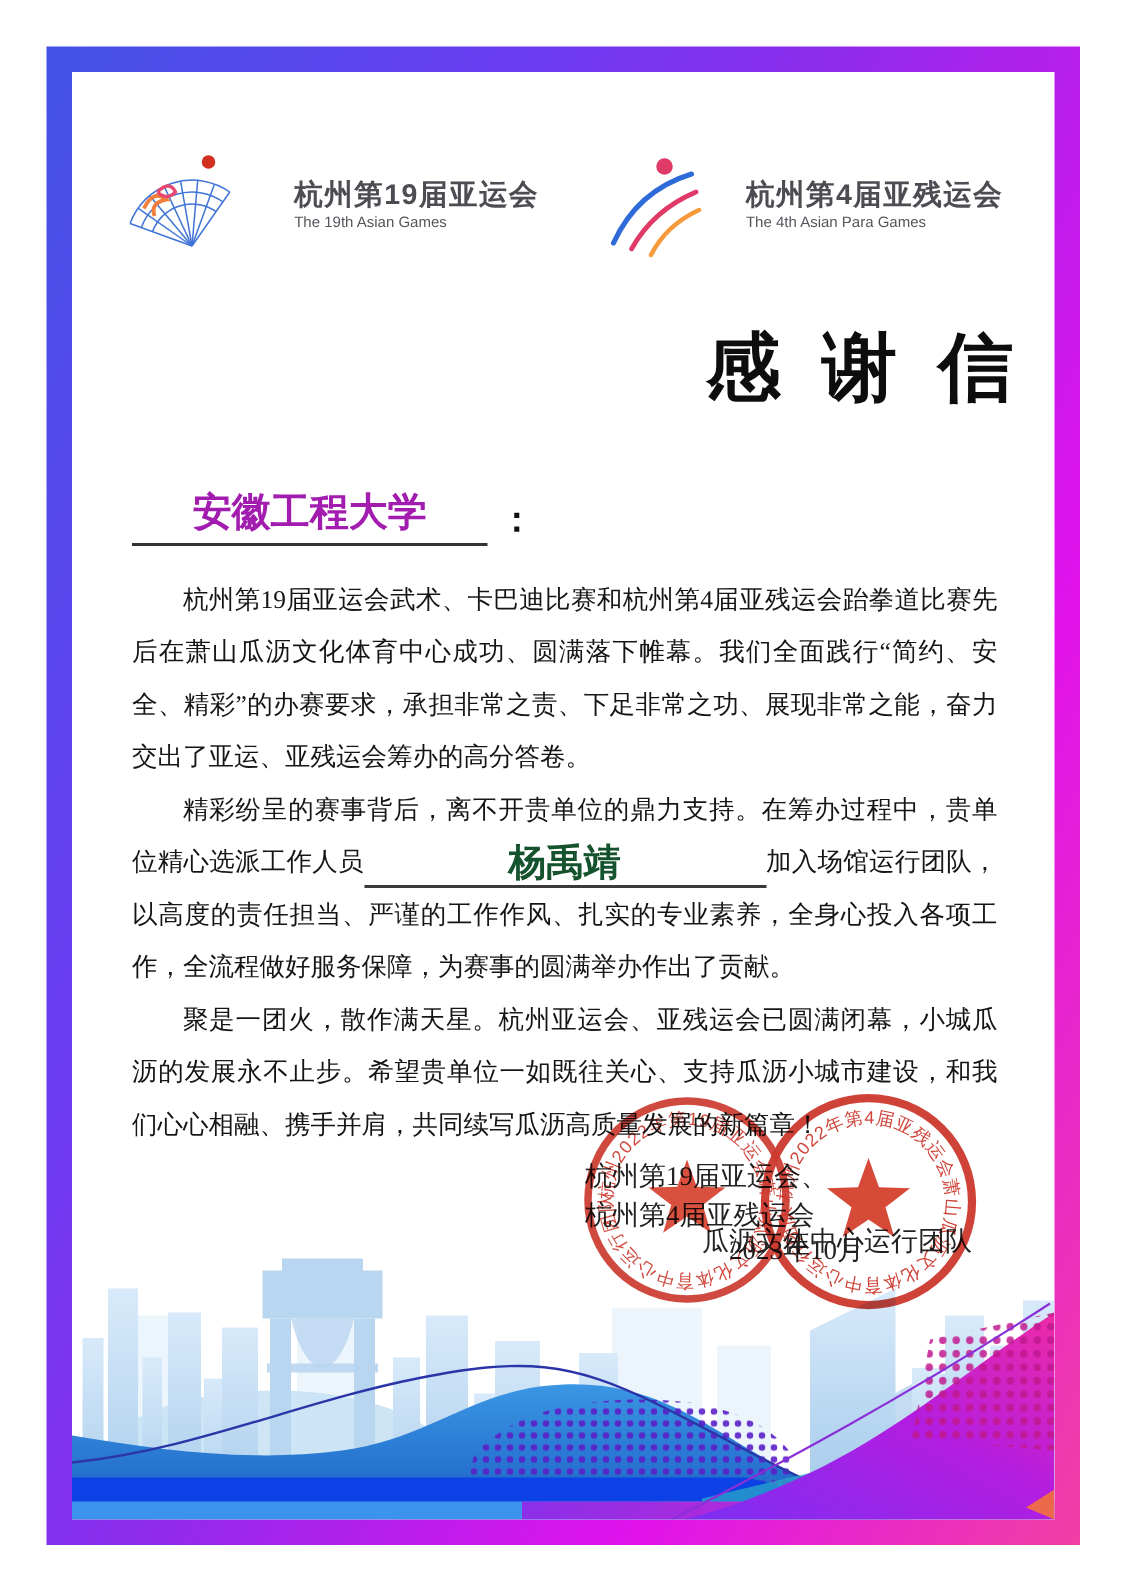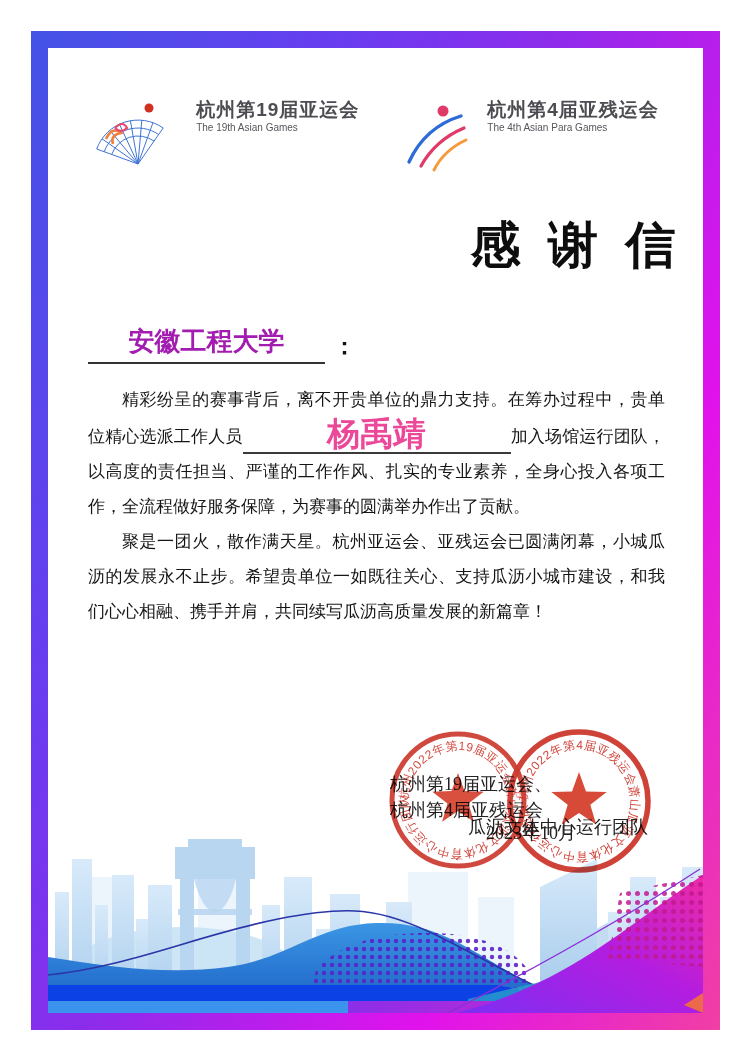--- a/index.html
+++ b/index.html
@@ -5,21 +5,21 @@
   html,body{margin:0;padding:0;background:#ffffff;}
   .page{position:relative;width:751px;height:1063px;background:#ffffff;overflow:hidden;
         font-family:"Liberation Serif","DejaVu Serif",serif;color:#1a1a1a;}
   .frame{position:absolute;left:31px;top:31px;width:689px;height:999px;
          background:linear-gradient(115deg,#4353e6 0%,#6a3cf0 28%,#8c2ceb 45%,#e112ec 74%,#f03fa4 100%);}
   .inner{position:absolute;left:17px;top:17px;width:655px;height:965px;background:#ffffff;overflow:hidden;}
 
   
   .logos{position:absolute;top:50px;left:0;width:100%;display:flex;justify-content:center;
          align-items:center;gap:42px;}
-  .logo{display:flex;gap:16px;}
+  .logo{display:flex;align-items:center;gap:26px;}
   .ltxt{display:flex;flex-direction:column;line-height:1.25;}
   .lzh{font-family:"Liberation Sans","DejaVu Sans",sans-serif;font-size:19px;font-weight:600;
        color:#4c4c52;letter-spacing:1px;}
   .len{font-family:"Liberation Sans","DejaVu Sans",sans-serif;font-size:10px;color:#55555c;}
 
   
   .title{position:absolute;top:164px;left:0;width:100%;text-align:right;font-size:50px;
          font-weight:bold;color:#0d0d0d;letter-spacing:0.55em;text-indent:0.55em;}
 
   
@@ -29,21 +29,21 @@
   .r-name{font-family:"Liberation Sans","DejaVu Sans",sans-serif;font-weight:bold;font-size:26px;color:#a21caf;}
   .r-colon{font-family:"Liberation Sans","DejaVu Sans",sans-serif;font-weight:bold;font-size:23px;
            color:#111;margin-left:8px;vertical-align:-4px;}
 
   
   .body{position:absolute;left:40px;top:334px;width:577px;font-size:17px;line-height:35px;
         text-align:justify;color:#151515;}
   .body p{margin:0;text-indent:2em;}
   .blank{display:inline-block;width:268px;border-bottom:2px solid #3a3a3a;text-align:center;
          text-indent:0;line-height:1;padding-bottom:2px;vertical-align:-3px;}
-  .pname{font-family:"Liberation Sans","DejaVu Sans",sans-serif;font-weight:bold;font-size:33px;color:#ec4899;}
+  .pname{font-family:"Liberation Sans","DejaVu Sans",sans-serif;font-weight:bold;font-size:25px;color:#14532d;}
 
   
   .sig{position:absolute;font-size:18px;color:#222;white-space:nowrap;}
   .sig1{left:342px;top:724px;text-align:center;}
   .sig2{left:342px;top:750px;}
   .sigteam{left:420px;top:737px;margin-top:30px;}
   .sigdate{left:438px;top:773px;}
 
   .stamps{position:absolute;left:336px;top:680px;mix-blend-mode:multiply;opacity:.92;}
   .deco{position:absolute;left:0;bottom:0;}
@@ -181,20 +181,21 @@
      </div>
    </div>
 
    <div class="title">感谢信</div>
 
    <div class="recipient">
      <span class="r-line"><span class="r-name">安徽工程大学</span></span><span class="r-colon">：</span>
    </div>
 
    <div class="body">
+     <p>杭州第19届亚运会武术、卡巴迪比赛和杭州第4届亚残运会跆拳道比赛先后在萧山瓜沥文化体育中心成功、圆满落下帷幕。我们全面践行“简约、安全、精彩”的办赛要求，承担非常之责、下足非常之功、展现非常之能，奋力交出了亚运、亚残运会筹办的高分答卷。</p>
      <p><span>精彩纷呈的赛事背后，离不开贵单位的鼎力支持。在筹办过程中，贵单位精心选派工作人员</span><span class="blank"><span class="pname">杨禹靖</span></span><span>加入场馆运行团队，以高度的责任担当、严谨的工作作风、扎实的专业素养，全身心投入各项工作，全流程做好服务保障，为赛事的圆满举办作出了贡献。</span></p>
      <p>聚是一团火，散作满天星。杭州亚运会、亚残运会已圆满闭幕，小城瓜沥的发展永不止步。希望贵单位一如既往关心、支持瓜沥小城市建设，和我们心心相融、携手并肩，共同续写瓜沥高质量发展的新篇章！</p>
    </div>
 
    <div class="sig sig1">杭州第19届亚运会、</div>
    <div class="sig sig2">杭州第4届亚残运会</div>
    <div class="sig sigteam">瓜沥文体中心运行团队</div>
    <div class="sig sigdate">2023年10月</div>
 
    <svg class="stamps" width="272" height="150" viewBox="0 0 272 150">

